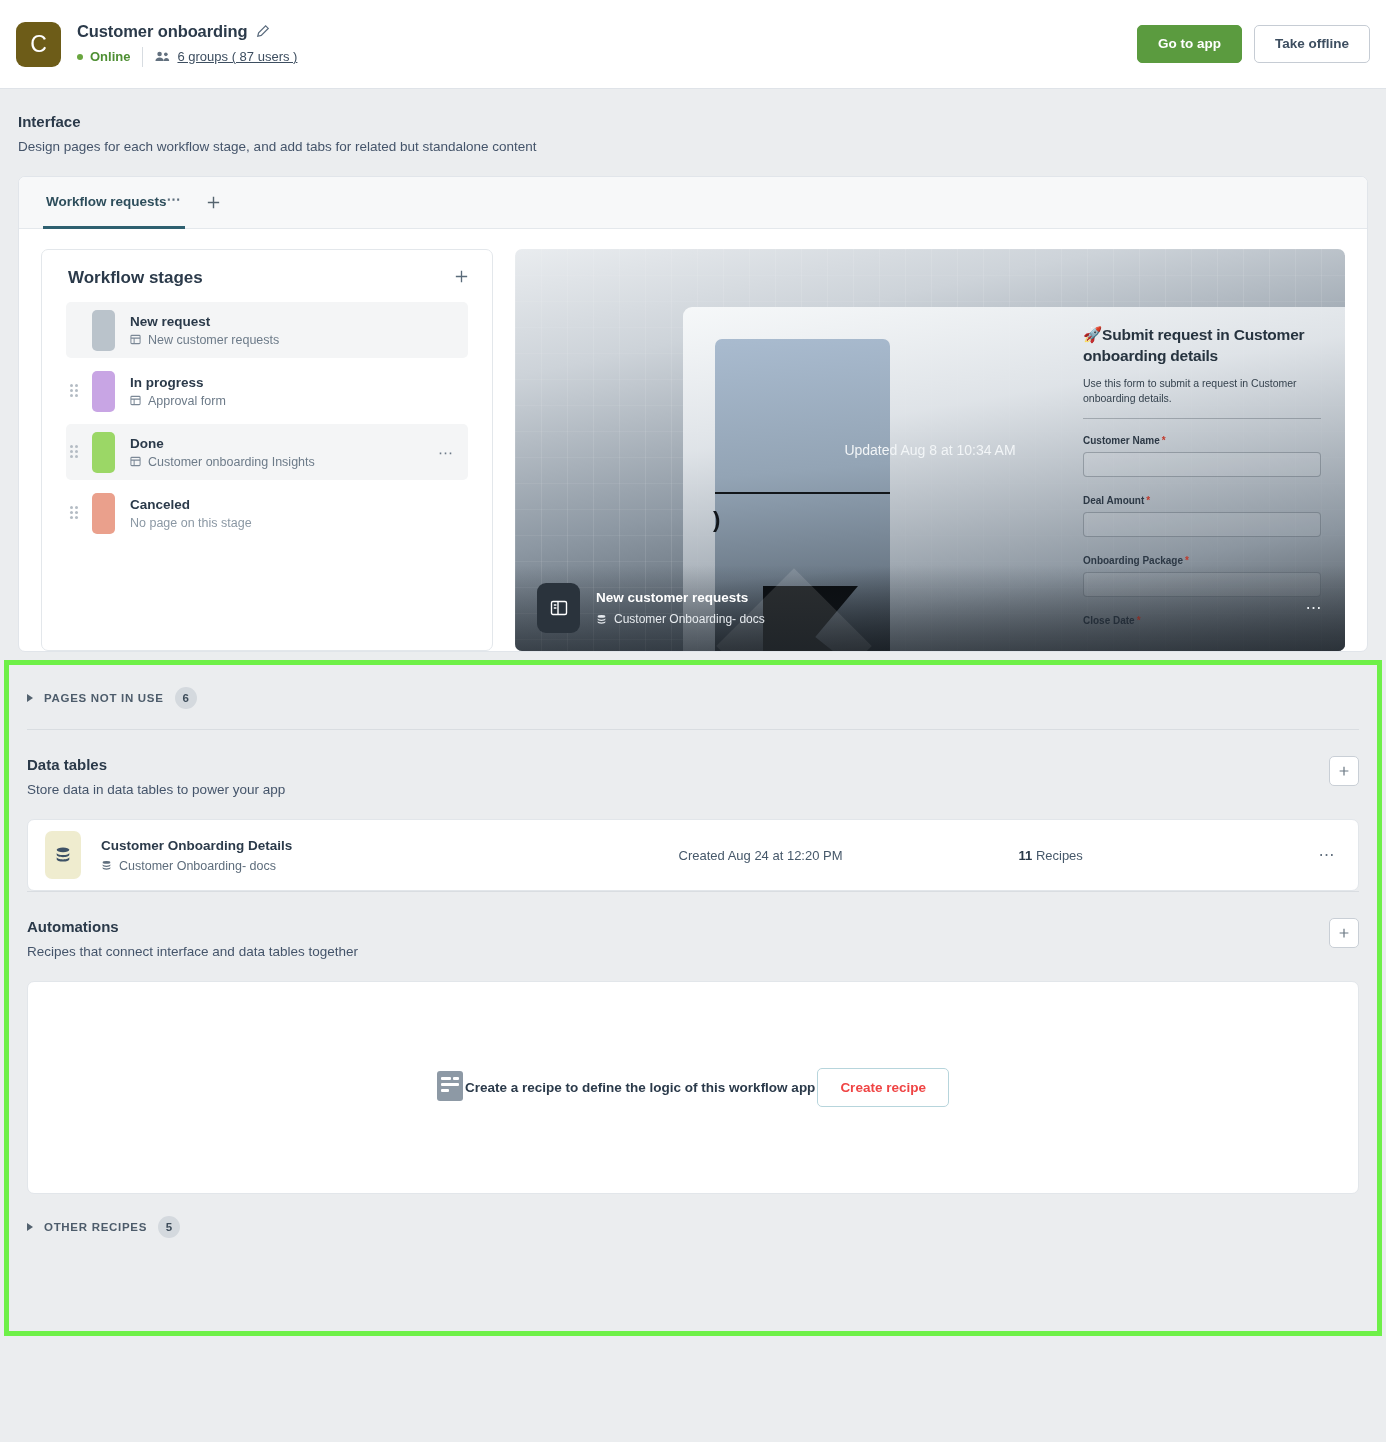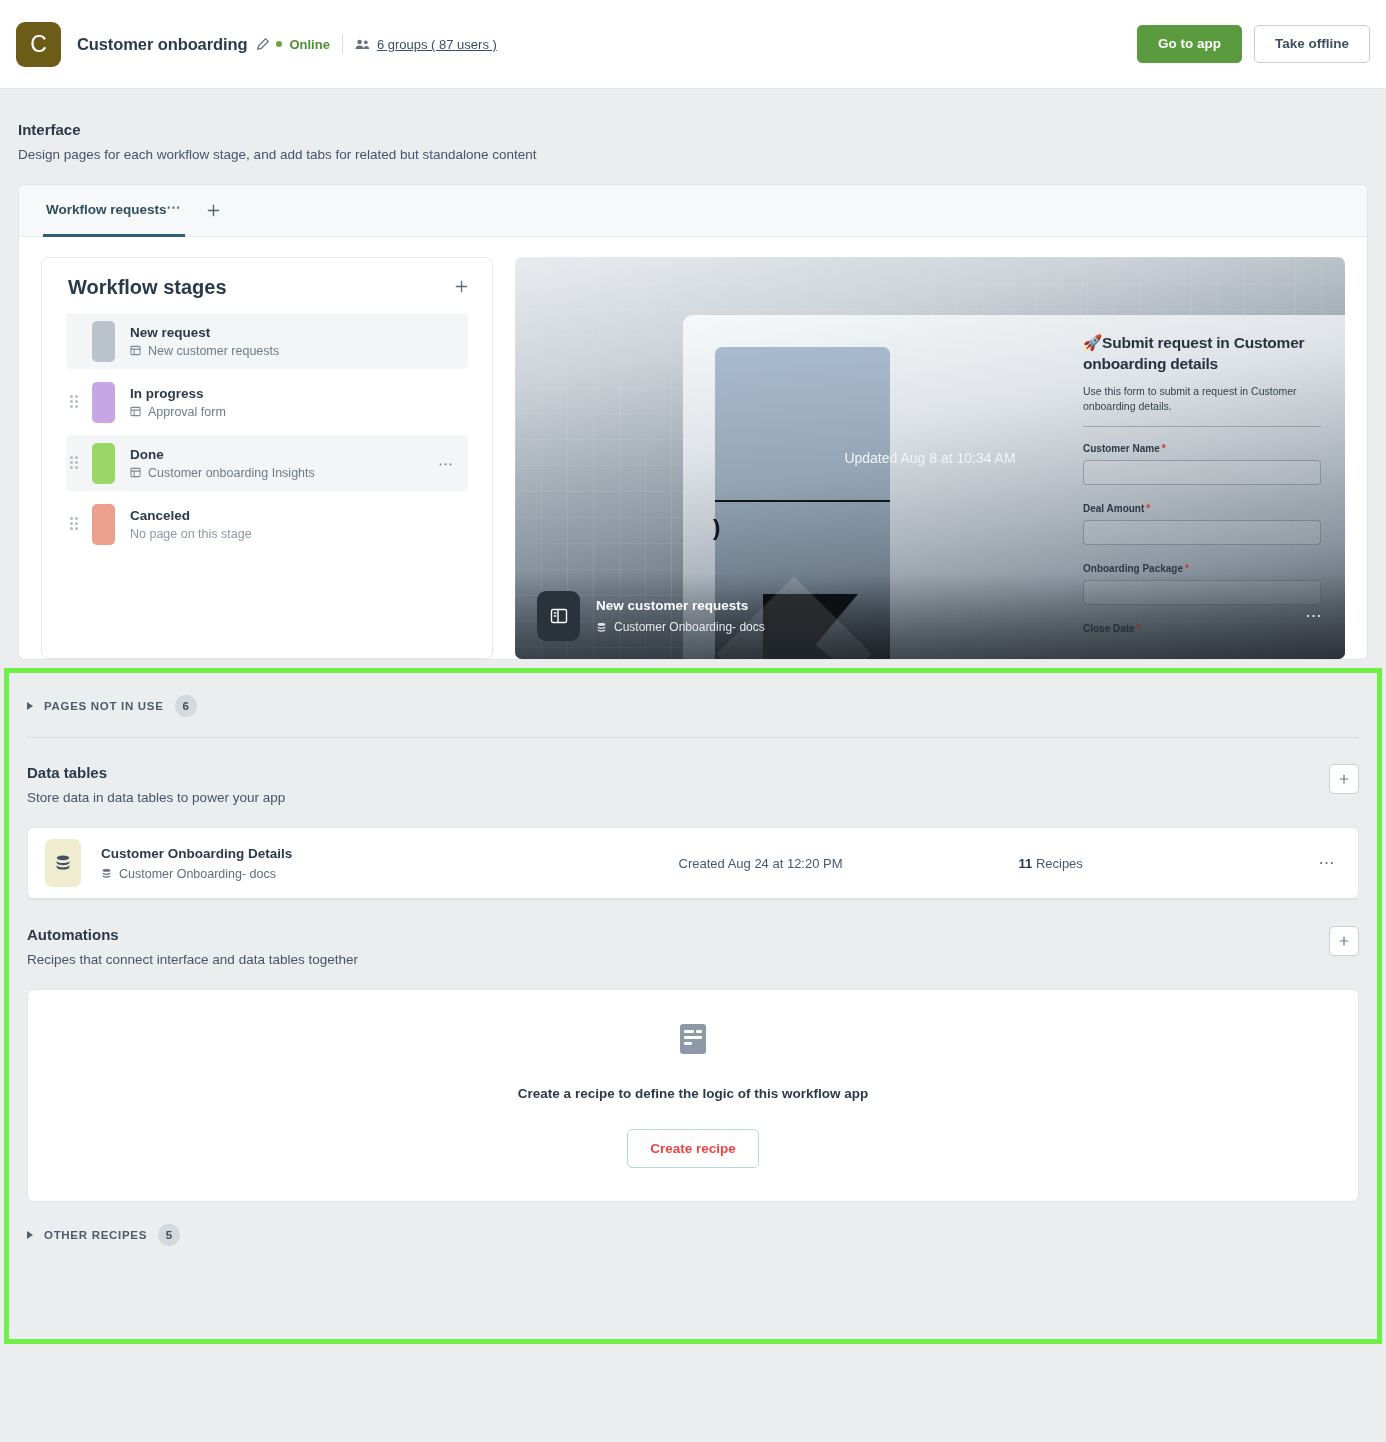--- a/index.html
+++ b/index.html
@@ -25,21 +25,21 @@
   .avatar {
     width: 45px; height: 45px;
     border-radius: 9px;
     background: #6d5c18;
     color: #fff;
     display: flex; align-items: center; justify-content: center;
     font-size: 23px; font-weight: 400;
     flex: 0 0 auto;
     margin-right: 16px;
   }
-  .hdr-texts { display: flex; flex-direction: row; gap: 6px; }
+  .hdr-texts { display: flex; flex-direction: column; gap: 6px; }
   .hdr-title-row { display: flex; align-items: center; gap: 9px; }
   .hdr-title {
     font-size: 16.5px; font-weight: bold; color: #2b3a4a; letter-spacing: -0.1px;
   }
   .pencil-icon { width: 14px; height: 14px; display: block; color: #5a6b7d; }
   .hdr-meta-row { display: flex; align-items: center; gap: 12px; font-size: 13px; }
   .status-pill { display: flex; align-items: center; gap: 7px; color: #4e8f33; font-weight: bold; font-size: 13px; }
   .status-dot { width: 6px; height: 6px; border-radius: 50%; background: #6aa63f; display:block; }
   .meta-divider { width: 1px; height: 20px; background: #d7dce1; }
   .groups-link { display: flex; align-items: center; gap: 7px; }
@@ -58,21 +58,21 @@
   }
   .btn-primary { background: #5b9b3f; color: #fff; border: 1px solid #5b9b3f; margin-left: 11px; }
   .btn-secondary { background: #fff; color: #3d4e60; border: 1px solid #c6ccd4; }
 
   
   .section-pad { padding: 0 18px; }
   .section-title { font-size: 15px; font-weight: bold; color: #2b3a4a; }
   .section-sub { font-size: 13.5px; color: #44546a; margin-top: 9px; }
 
   
-  .interface-block { padding-top: 32px; }
+  .interface-block { padding-top: 24px; }
   .iface-card {
     margin: 22px 18px 0 18px;
     background: #fff;
     border: 1px solid #e1e5ea;
     border-radius: 7px;
     overflow: hidden;
   }
   .tabbar {
     display: flex; align-items: center;
     height: 52px;
@@ -104,21 +104,21 @@
     border-radius: 7px;
     background: #fff;
     padding: 18px 0 0 0;
     height: 402px;
   }
   .stages-head {
     display: flex; align-items: center; justify-content: space-between;
     padding: 0 22px 0 26px;
     margin-bottom: 14px;
   }
-  .stages-title { font-size: 20px; font-weight: bold; color: #2b3a4a; }
+  .stages-title { font-size: 17px; font-weight: bold; color: #2b3a4a; }
   .plus-glyph { color: #5a6b7a; font-size: 19px; line-height: 1; cursor: pointer; font-weight: 300;}
   .stage-row {
     position: relative;
     display: flex; align-items: center;
     height: 56px;
     margin: 0 24px 5px 24px;
     border-radius: 5px;
     padding-left: 26px;
   }
   .stage-row.selected { background: #f4f5f6; }
@@ -275,22 +275,22 @@
   .dt-col-records { font-size: 13px; color: #46586a; width: 300px; }
   .dt-col-records b { font-weight: bold; color: #2b3a4a; }
   .dt-dots { color: #62707e; font-size: 16px; letter-spacing: 1.5px; line-height: 1; cursor: pointer; }
 
   .recipe-card {
     margin: 22px 18px 0 18px;
     border: 1px solid #e2e6ea;
     border-radius: 7px;
     background: #fff;
     height: 213px;
-    display: flex; flex-direction: column; align-items: center; justify-content: center;
-    gap: 28px;
+    display: flex; flex-direction: row; align-items: center; justify-content: center;
+    gap: 2px;
   }
   .recipe-empty-text { font-size: 13.5px; font-weight: bold; color: #2b3a4a; }
   .btn-outline {
     background: #fff; color: #ef4444;
     border: 1px solid #b7d5dc; border-radius: 5px;
     padding: 11px 22px; font-size: 13.5px; font-weight: bold;
     font-family: "Liberation Sans", sans-serif;
     cursor: pointer;
   }
 </style>

